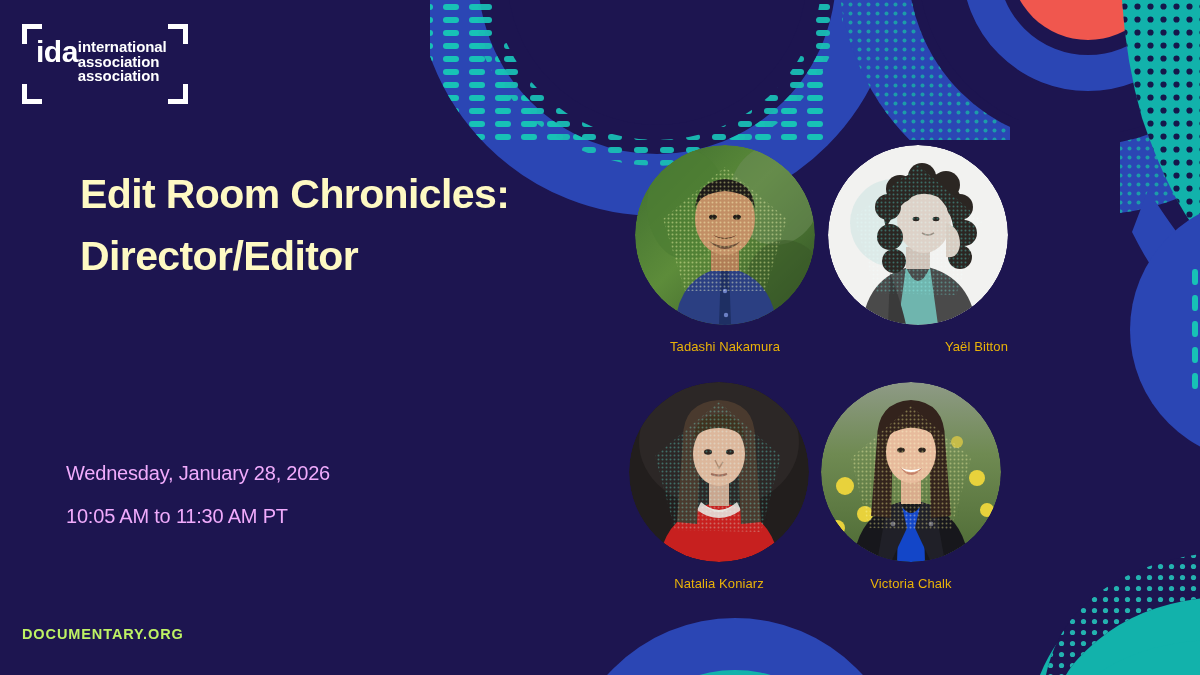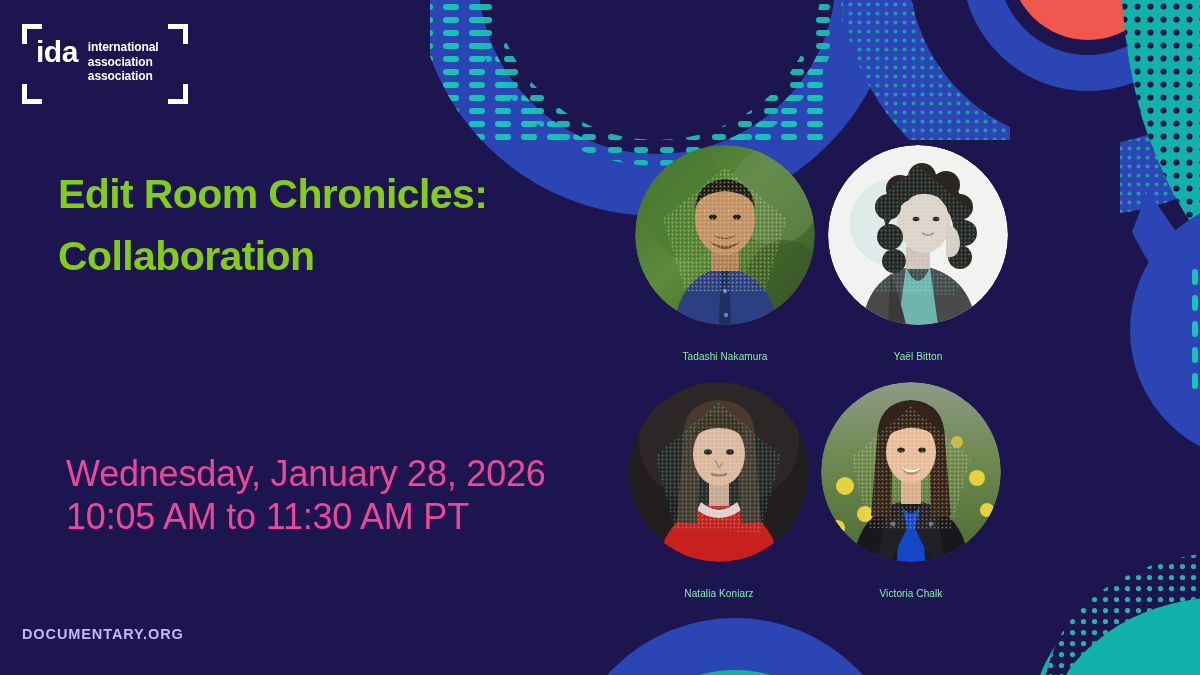--- a/index.html
+++ b/index.html
@@ -33,67 +33,67 @@
     position:absolute; width:20px; height:20px;
     border-color:#ffffff; border-style:solid; border-width:0;
   }
   .bk-tl { left:0; top:0; border-left-width:5px; border-top-width:5px; }
   .bk-tr { right:0; top:0; border-right-width:5px; border-top-width:5px; }
   .bk-bl { left:0; bottom:0; border-left-width:5px; border-bottom-width:5px; }
   .bk-br { right:0; bottom:0; border-right-width:5px; border-bottom-width:5px; }
 
   #logo-inner {
     position:absolute; left:14px; top:14px;
-    display:flex; align-items:flex-start; gap:10px;
+    display:flex; align-items:flex-start; 
   }
   #logo-mark {
     color:#ffffff; font-size:30px; font-weight:700;
     letter-spacing:-0.5px; line-height:28px;
     font-family:"Liberation Sans", sans-serif;
   }
   #logo-words {
-    color:#ffffff; font-size:12px; font-weight:700;
+    color:#ffffff; font-size:15px; font-weight:700;
     line-height:14.5px; letter-spacing:-0.1px;
     padding-top:2px;
   }
 
   
   #headline {
-    position:absolute; left:58px; top:163px;
+    position:absolute; left:80px; top:163px;
     width:500px;
-    color:#84cc16;
+    color:#fef9c3;
     font-size:41px; font-weight:700;
     line-height:62px; letter-spacing:-0.6px;
   }
 
   
   #details {
     position:absolute; left:66px; top:452px;
-    color:#ec4899;
-    font-size:36px; font-weight:400;
+    color:#f0abfc;
+    font-size:20px; font-weight:400;
     line-height:43px; letter-spacing:-0.2px;
   }
   #details div { white-space:nowrap; }
 
   
   #site-url {
     position:absolute; left:22px; top:626px;
-    color:#c4b5fd;
+    color:#bef264;
     font-size:14.5px; font-weight:700;
     letter-spacing:0.9px;
   }
 
   
   #speakers {
     position:absolute; left:620px; top:140px;
     width:400px; height:460px;
   }
   .speaker { position:absolute; text-align:center; }
   .sp-0 { left:15px;  top:5px;   width:180px; }
-  .sp-1 { left:208px; top:5px;   width:180px; }
+  .sp-1 { left:208px; top:5px;   width:180px;text-align:right; }
   .sp-2 { left:9px;   top:242px; width:180px; }
   .sp-3 { left:201px; top:242px; width:180px; }
 
   .portrait {
     position:relative;
     width:180px; height:180px;
     border-radius:50%;
     overflow:hidden;
     margin:0 auto;
   }
@@ -101,23 +101,23 @@
     position:absolute; inset:0;
     border-radius:50%;
   }
   .portrait .halftone {
     position:absolute; inset:0;
     border-radius:50%;
     mix-blend-mode:screen;
     opacity:.85;
   }
   .sp-name {
-    margin-top:26px;
-    color:#86efac;
-    font-size:10px; font-weight:400;
+    margin-top:14px;
+    color:#eab308;
+    font-size:13px; font-weight:400;
     letter-spacing:0.1px;
   }
 </style>
 </head>
 <body>
 
 <div id="stage">
 
   <svg id="bg-deco" viewBox="0 0 1200 675" xmlns="http://www.w3.org/2000/svg">
     <defs>
@@ -241,21 +241,21 @@
       <div id="logo-words">
         <div>international</div>
         <div>association</div>
         <div>association</div>
       </div>
     </div>
   </div>
 
   <h1 id="headline">
     <div>Edit Room Chronicles:</div>
-    <div>Collaboration</div>
+    <div>Director/Editor</div>
   </h1>
 
   <div id="details">
     <div>Wednesday, January 28, 2026</div>
     <div>10:05 AM to 11:30 AM PT</div>
   </div>
 
   <div id="site-url">DOCUMENTARY.ORG</div>
 
   <div id="speakers">

